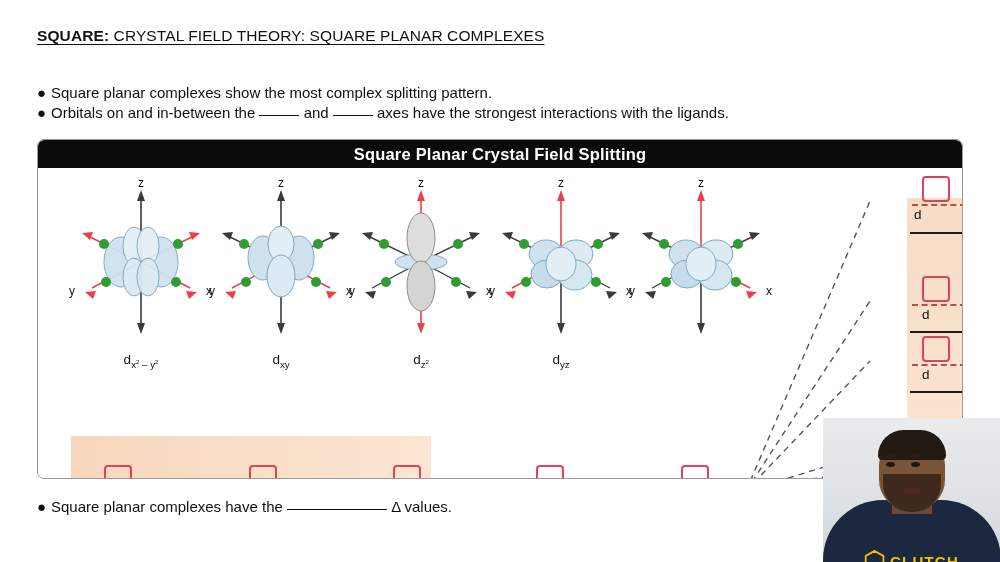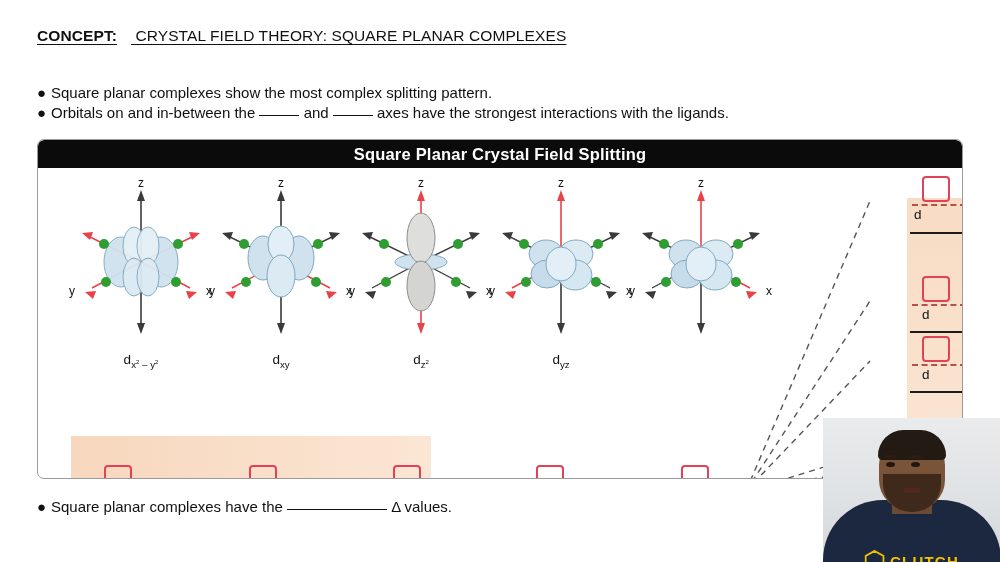--- a/index.html
+++ b/index.html
@@ -9,21 +9,21 @@
     color:#111;overflow:hidden;position:relative;
   }
   .page{position:absolute;inset:0;}
 
   
   .concept-line{
     position:absolute;left:37px;top:27px;font-size:15.5px;letter-spacing:.1px;
     white-space:nowrap;
   }
   .concept-line .lbl{font-weight:bold;text-decoration:underline;text-underline-offset:2.5px;}
-  .concept-line .rest{text-decoration:underline;text-underline-offset:2.5px;margin-left:14px;}
+  .concept-line .rest{text-decoration:underline;text-underline-offset:2.5px;}
 
   .bullet{
     position:absolute;font-size:15px;white-space:nowrap;left:37px;
   }
   .bullet .dot{display:inline-block;width:14px;}
   .blank{display:inline-block;border-bottom:1.6px solid #111;vertical-align:2px;}
 
   
   .panel{
     position:absolute;left:37px;top:139px;width:926px;height:340px;
@@ -104,21 +104,21 @@
     display:flex;align-items:center;gap:6px;margin-top:28px;
   }
   .cam-logo-text{color:#f2c200;font-weight:bold;font-size:15px;letter-spacing:1.2px;}
 </style>
 </head>
 <body>
 
 <div class="page">
 
   <div class="concept-line">
-    <span class="lbl">CONCEPT:</span><span class="rest"> CRYSTAL FIELD THEORY: SQUARE PLANAR COMPLEXES</span>
+    <span class="lbl">SQUARE:</span><span class="rest"> CRYSTAL FIELD THEORY: SQUARE PLANAR COMPLEXES</span>
   </div>
 
   <div class="bullet" style="top:84px">
     <span class="dot">●</span><span>Square planar complexes show the most complex splitting pattern.</span>
   </div>
 
   <div class="bullet" style="top:104px">
     <span class="dot">●</span><span>Orbitals on and in-between the </span><span class="blank" style="width:40px"></span><span> and </span><span class="blank" style="width:40px"></span><span> axes have the strongest interactions with the ligands.</span>
   </div>
 

